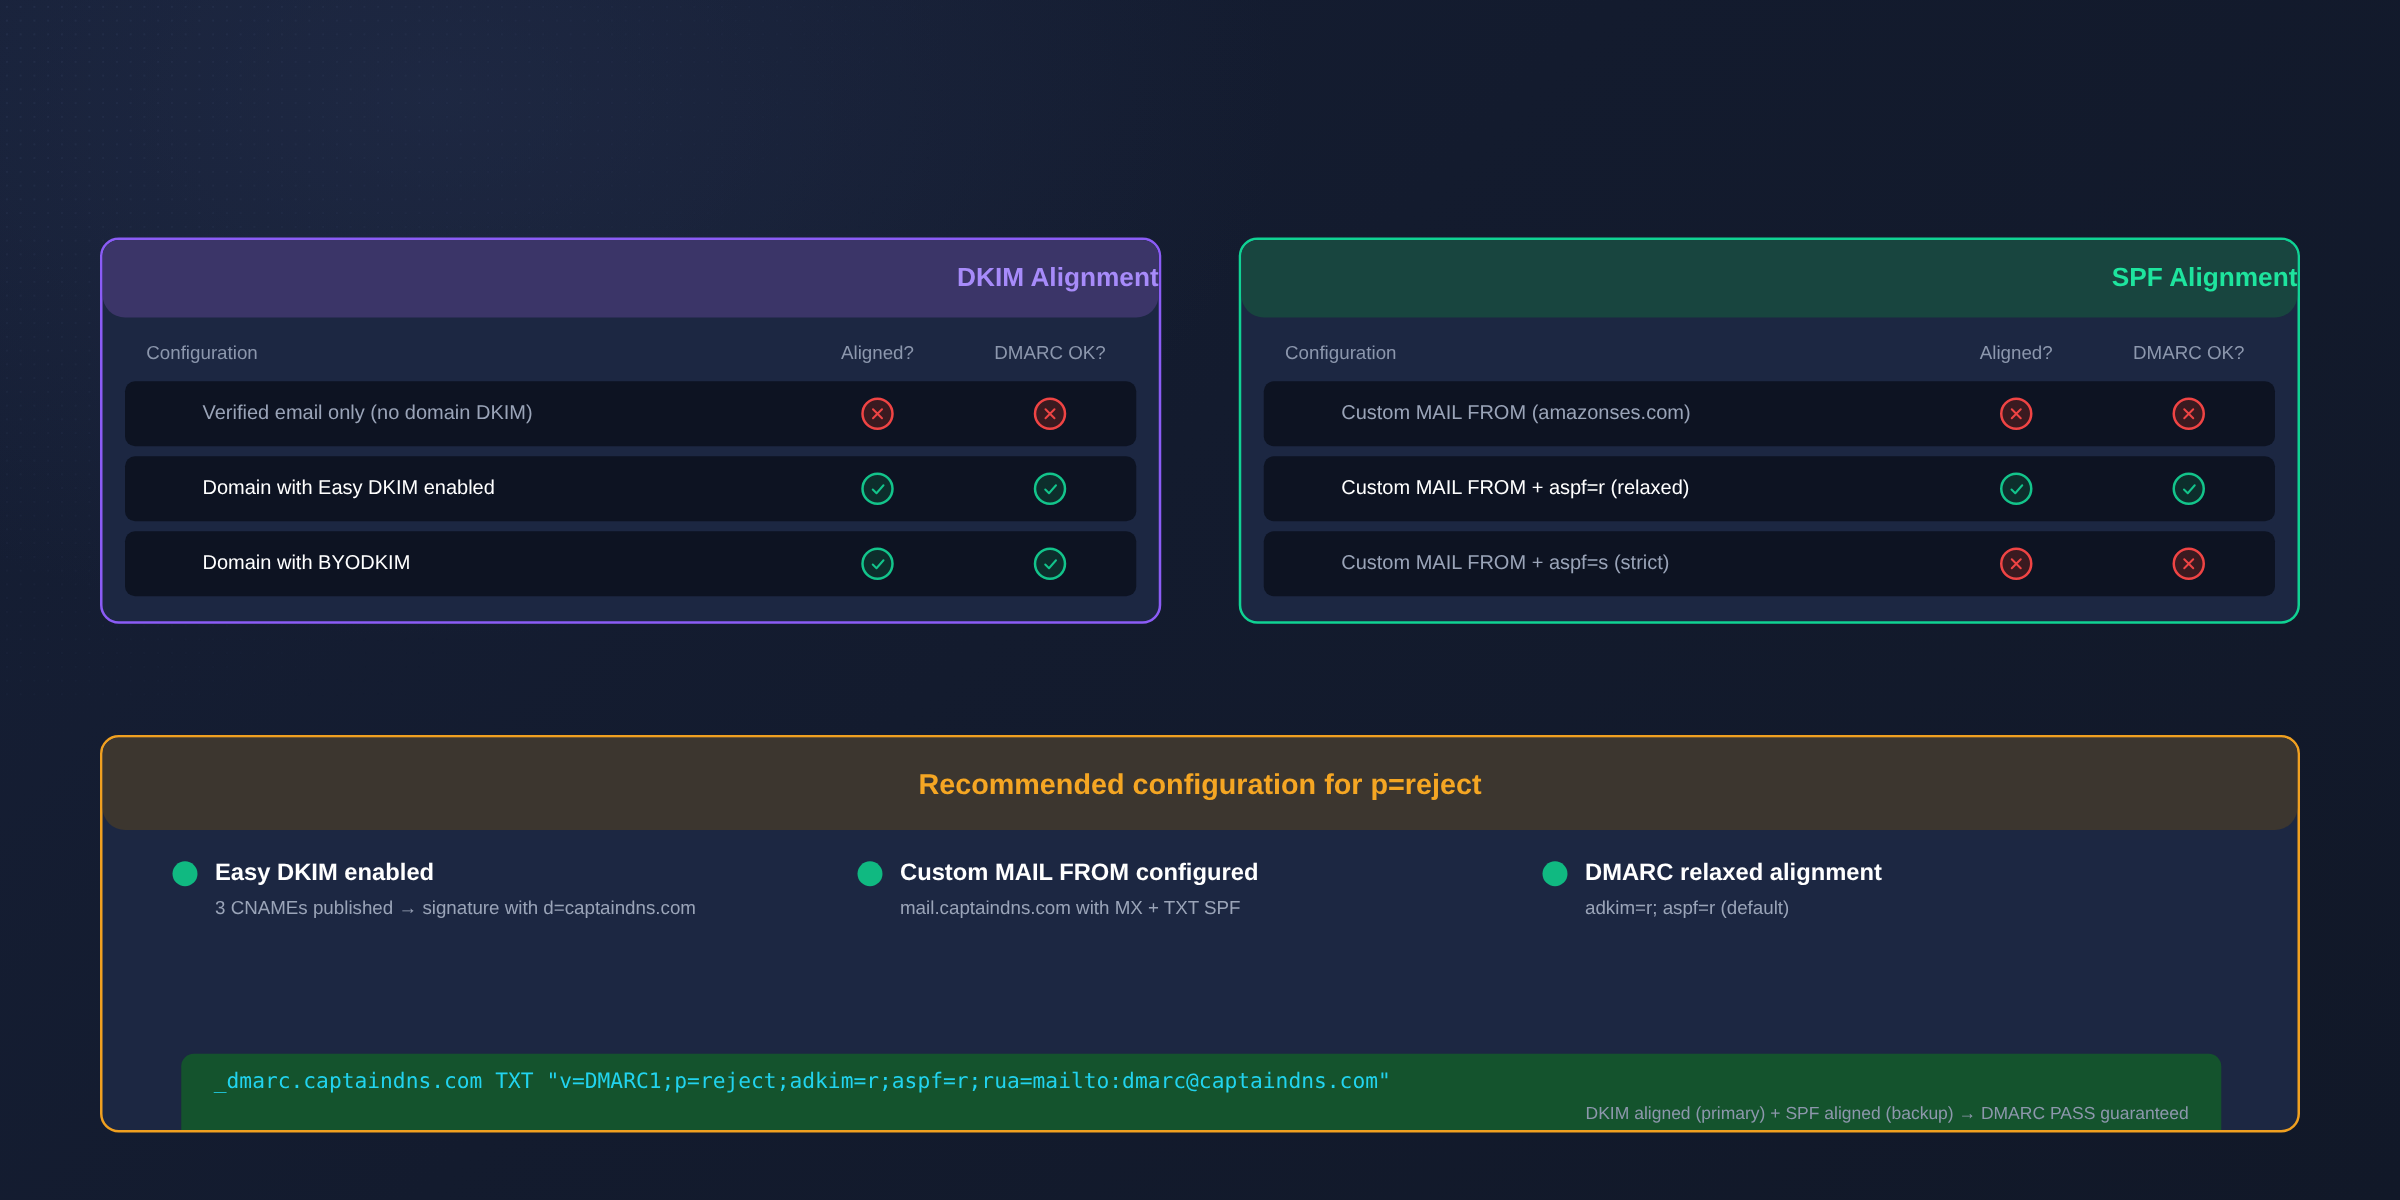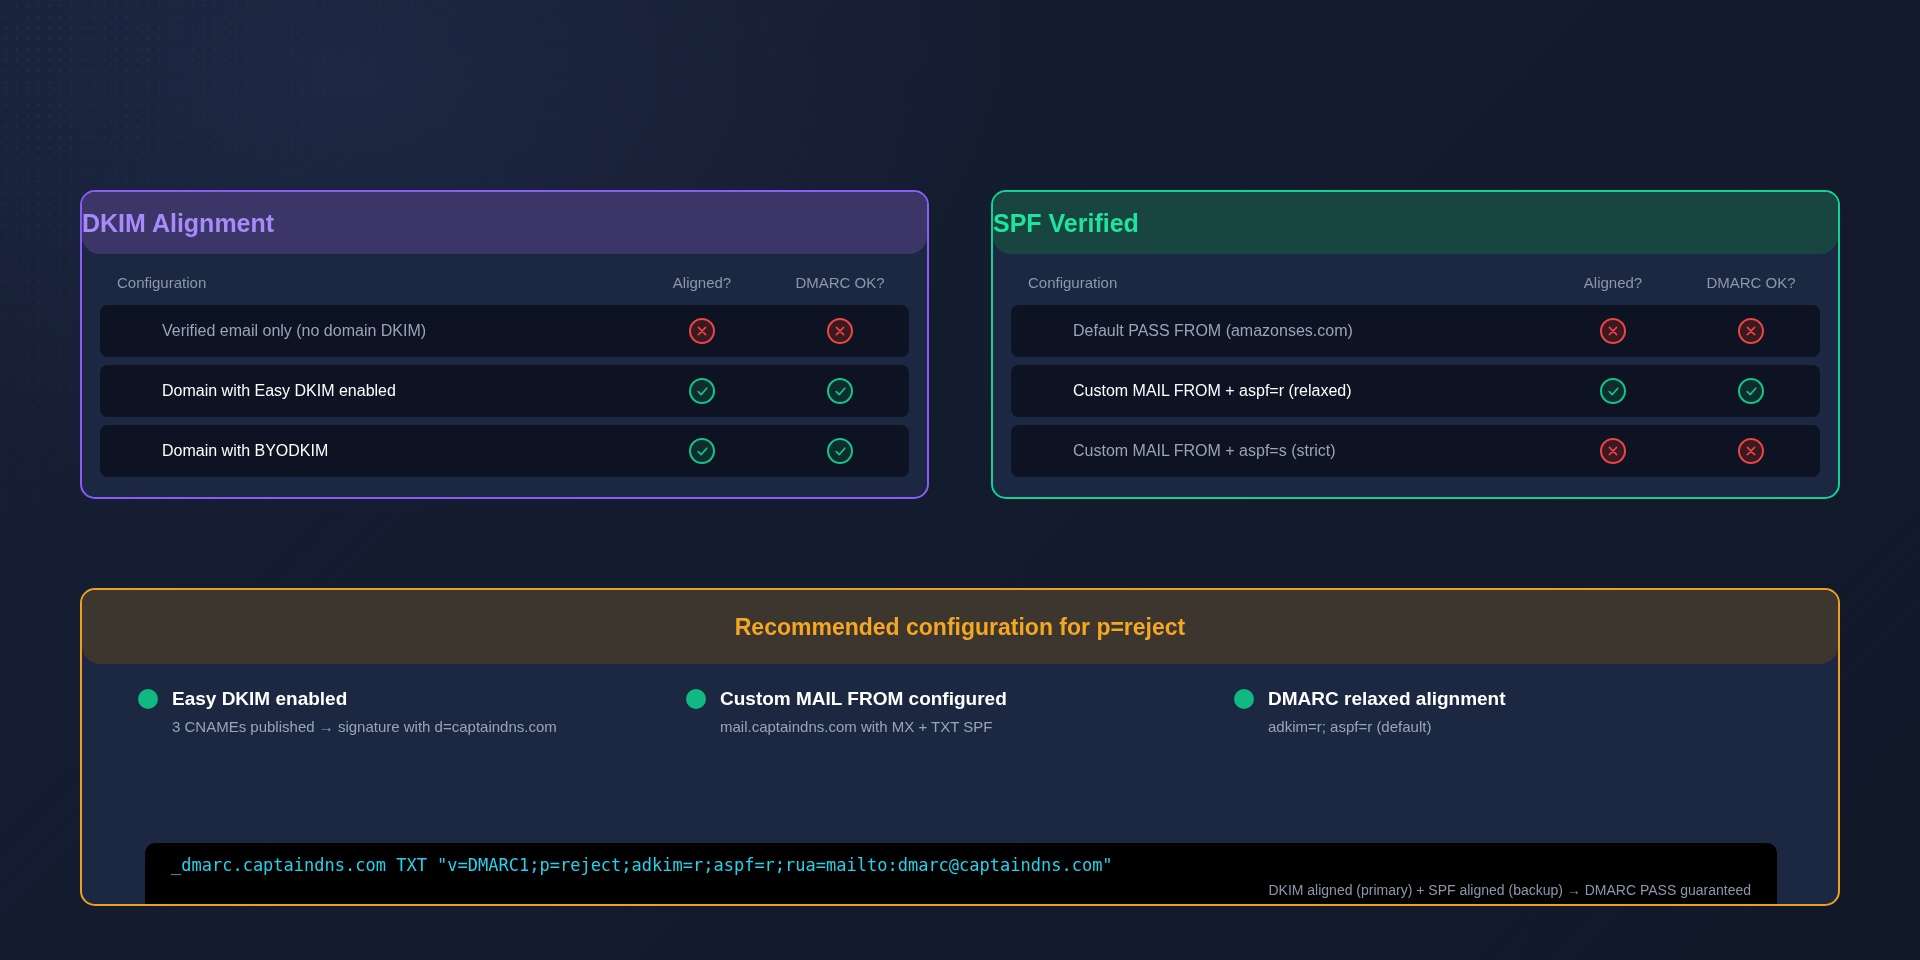--- a/index.html
+++ b/index.html
@@ -74,22 +74,22 @@
     background: #1c2742;
     overflow: hidden;
   }
   .card.dkim { border-color: #8b5cf6; }
   .card.spf  { border-color: #10d293; }
 
   .card-head {
     height: 62px;
     display: flex;
     align-items: center;
-    justify-content: flex-start;
-    font-size: 25px;
+    justify-content: flex-end;
+    font-size: 21px;
     font-weight: bold;
     border-radius: 13px 13px 18px 18px;
   }
   .card.dkim .card-head { background: #3b3568; color: #a78bfa; }
   .card.spf  .card-head { background: #18453f; color: #1ee49e; }
 
   .card-body { padding: 16px 18px 20px 18px; }
 
   .col-head {
     display: flex;
@@ -175,21 +175,21 @@
     font-size: 15px;
     color: #9aa4b8;
   }
 
   .code-box {
     position: absolute;
     left: 63px;
     top: 253px;
     width: 1632px;
     height: 74px;
-    background: #000000;
+    background: #14532d;
     border-radius: 10px;
     padding: 12px 26px 0 26px;
   }
   .code-line {
     font-family: "DejaVu Sans Mono", monospace;
     font-size: 17px;
     color: #22d3ee;
     white-space: nowrap;
   }
   .code-note {
@@ -270,30 +270,30 @@
                 <svg width="15" height="15" viewBox="0 0 15 15">
                   <path d="M3.2 7.6 L6.2 10.6 L11.8 4.2" stroke="#13c48b" stroke-width="1.6" stroke-linecap="round" stroke-linejoin="round" fill="none"></path>
                 </svg>
               </span>
             </div>
           </div>
         </div>
       </div>
       <div class="card spf">
         <div class="card-head">
-          <span>SPF Verified</span>
+          <span>SPF Alignment</span>
         </div>
         <div class="card-body">
           <div class="col-head">
             <div class="col-config">Configuration</div>
             <div class="col-flag">Aligned?</div>
             <div class="col-flag">DMARC OK?</div>
           </div>
           <div class="row dim">
-            <div class="row-label">Default PASS FROM (amazonses.com)</div>
+            <div class="row-label">Custom MAIL FROM (amazonses.com)</div>
             <div class="row-flag">
               <span class="mark fail">
                 <svg width="14" height="14" viewBox="0 0 14 14">
                   <path d="M3.4 3.4 L10.6 10.6 M10.6 3.4 L3.4 10.6" stroke="#ef4444" stroke-width="1.6" stroke-linecap="round" fill="none"></path>
                 </svg>
               </span>
             </div>
             <div class="row-flag">
               <span class="mark fail">
                 <svg width="14" height="14" viewBox="0 0 14 14">

